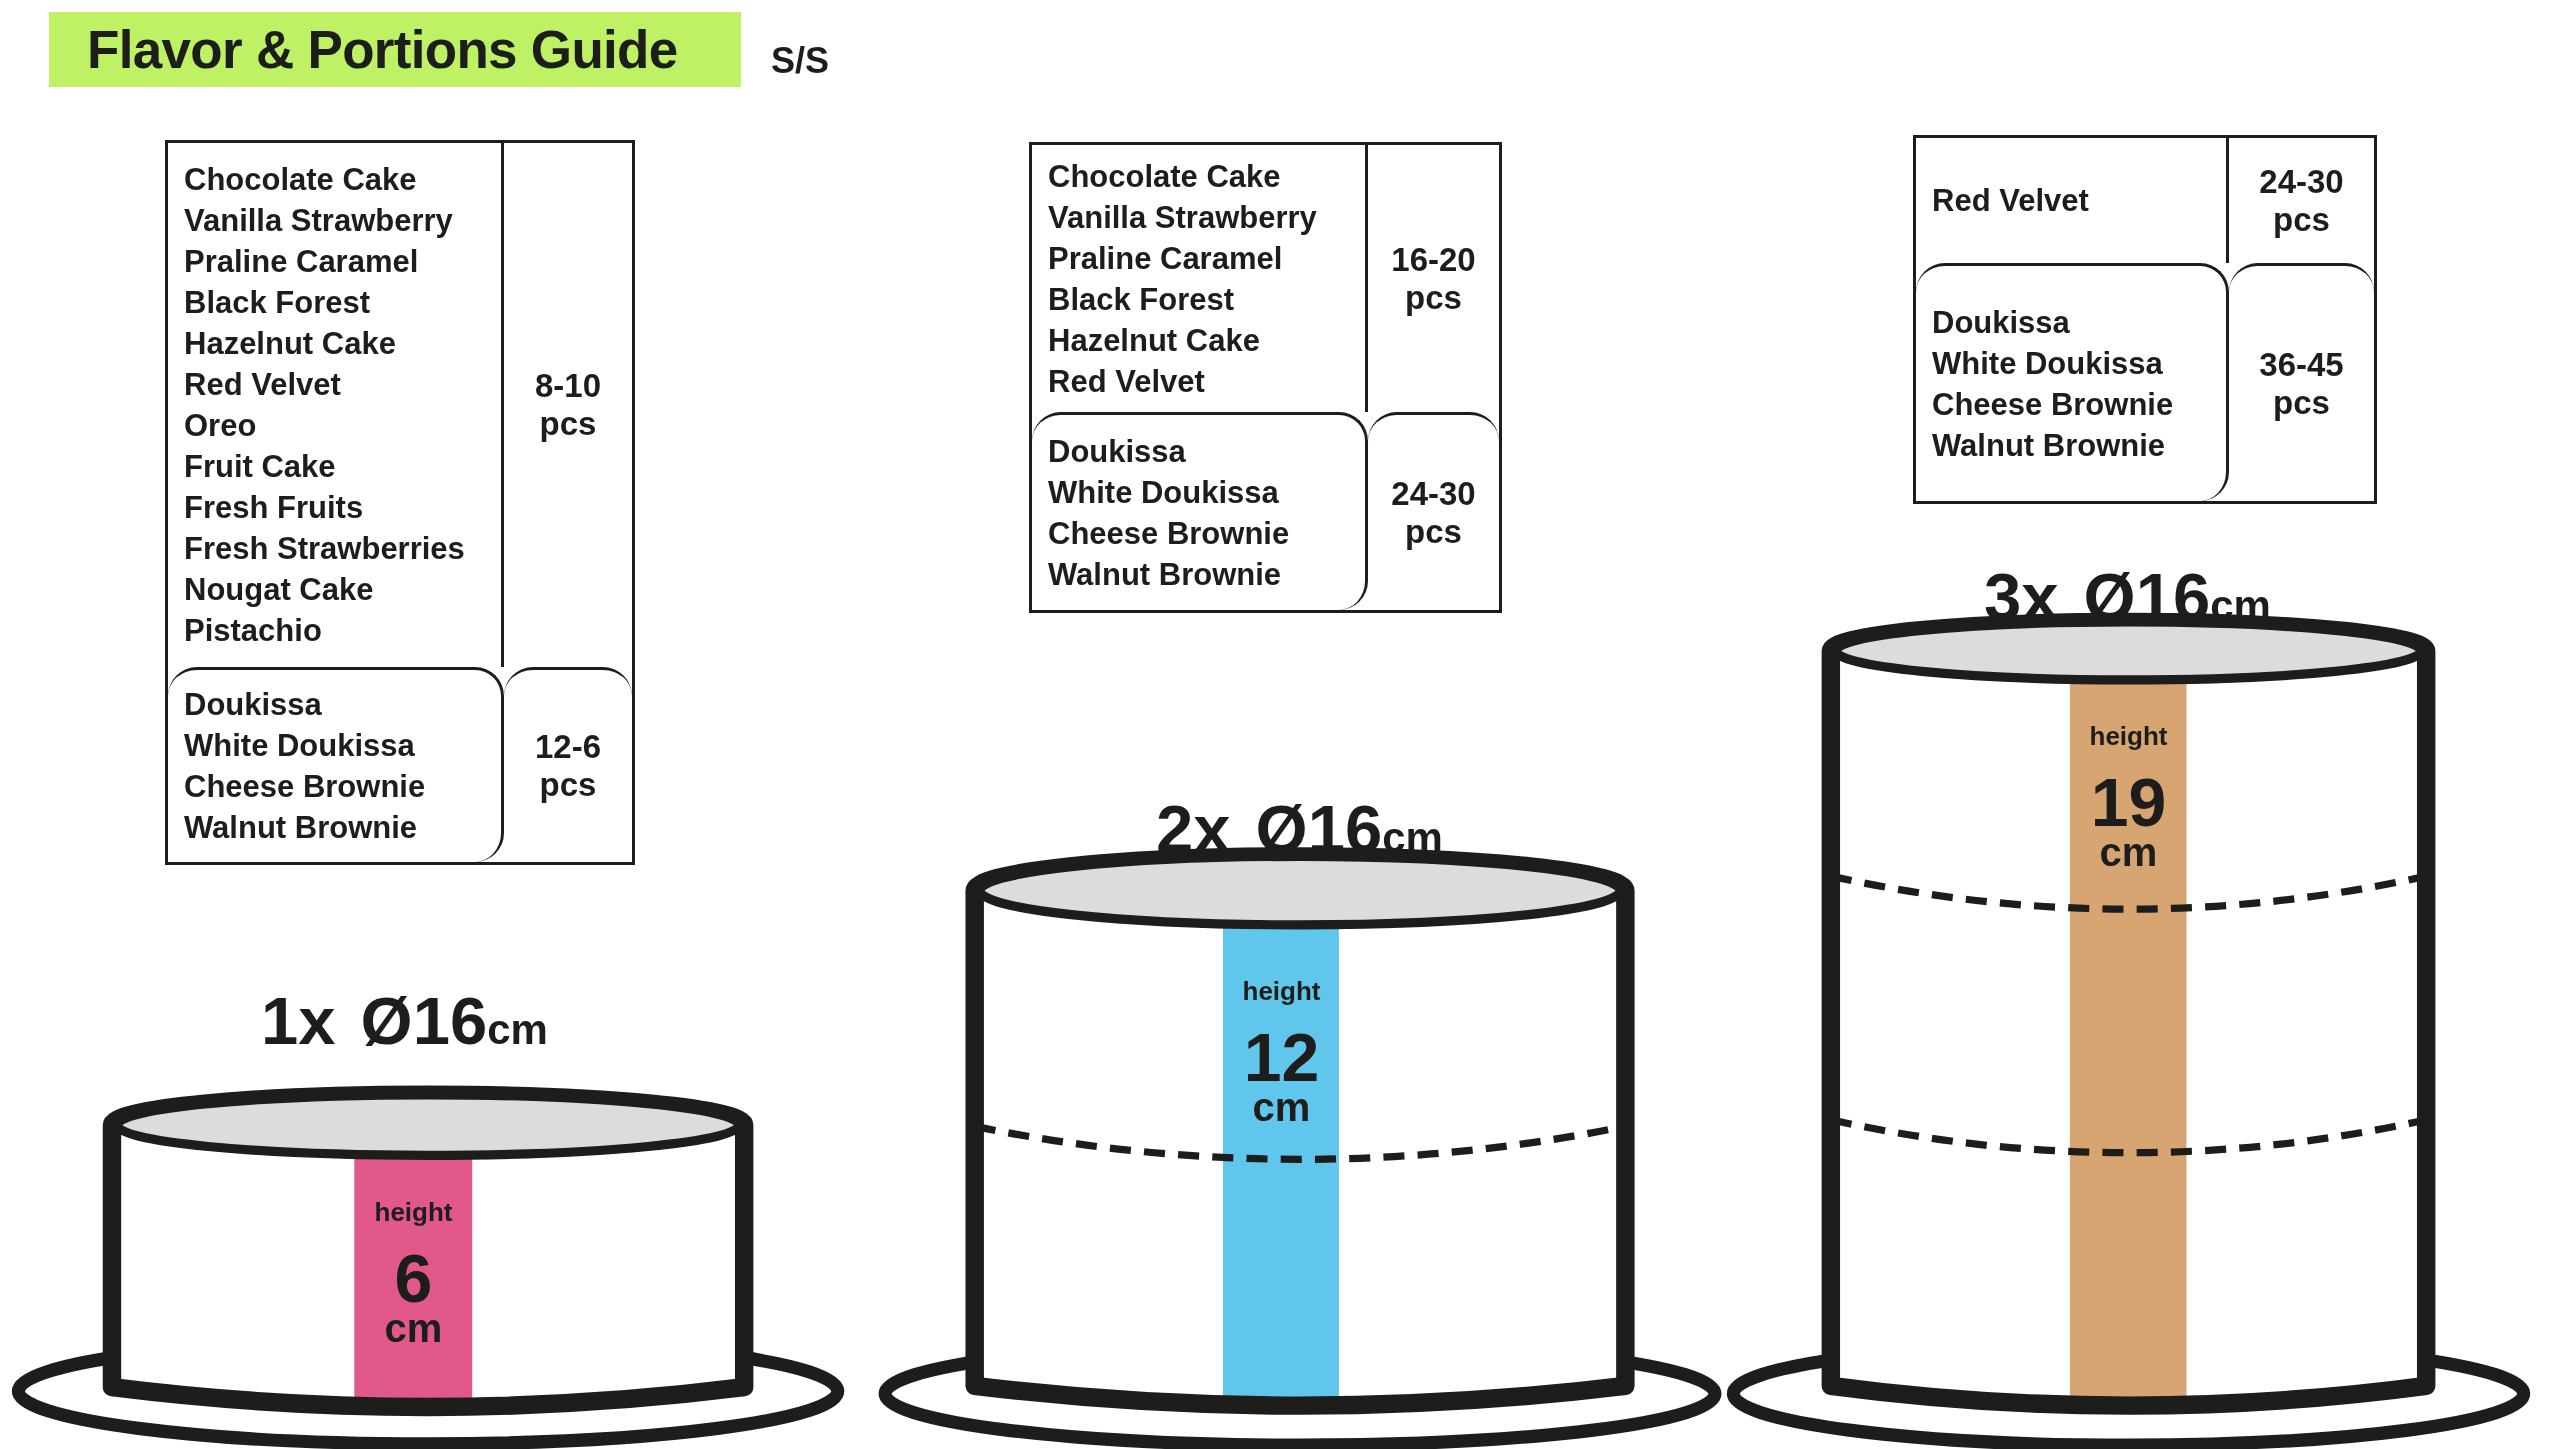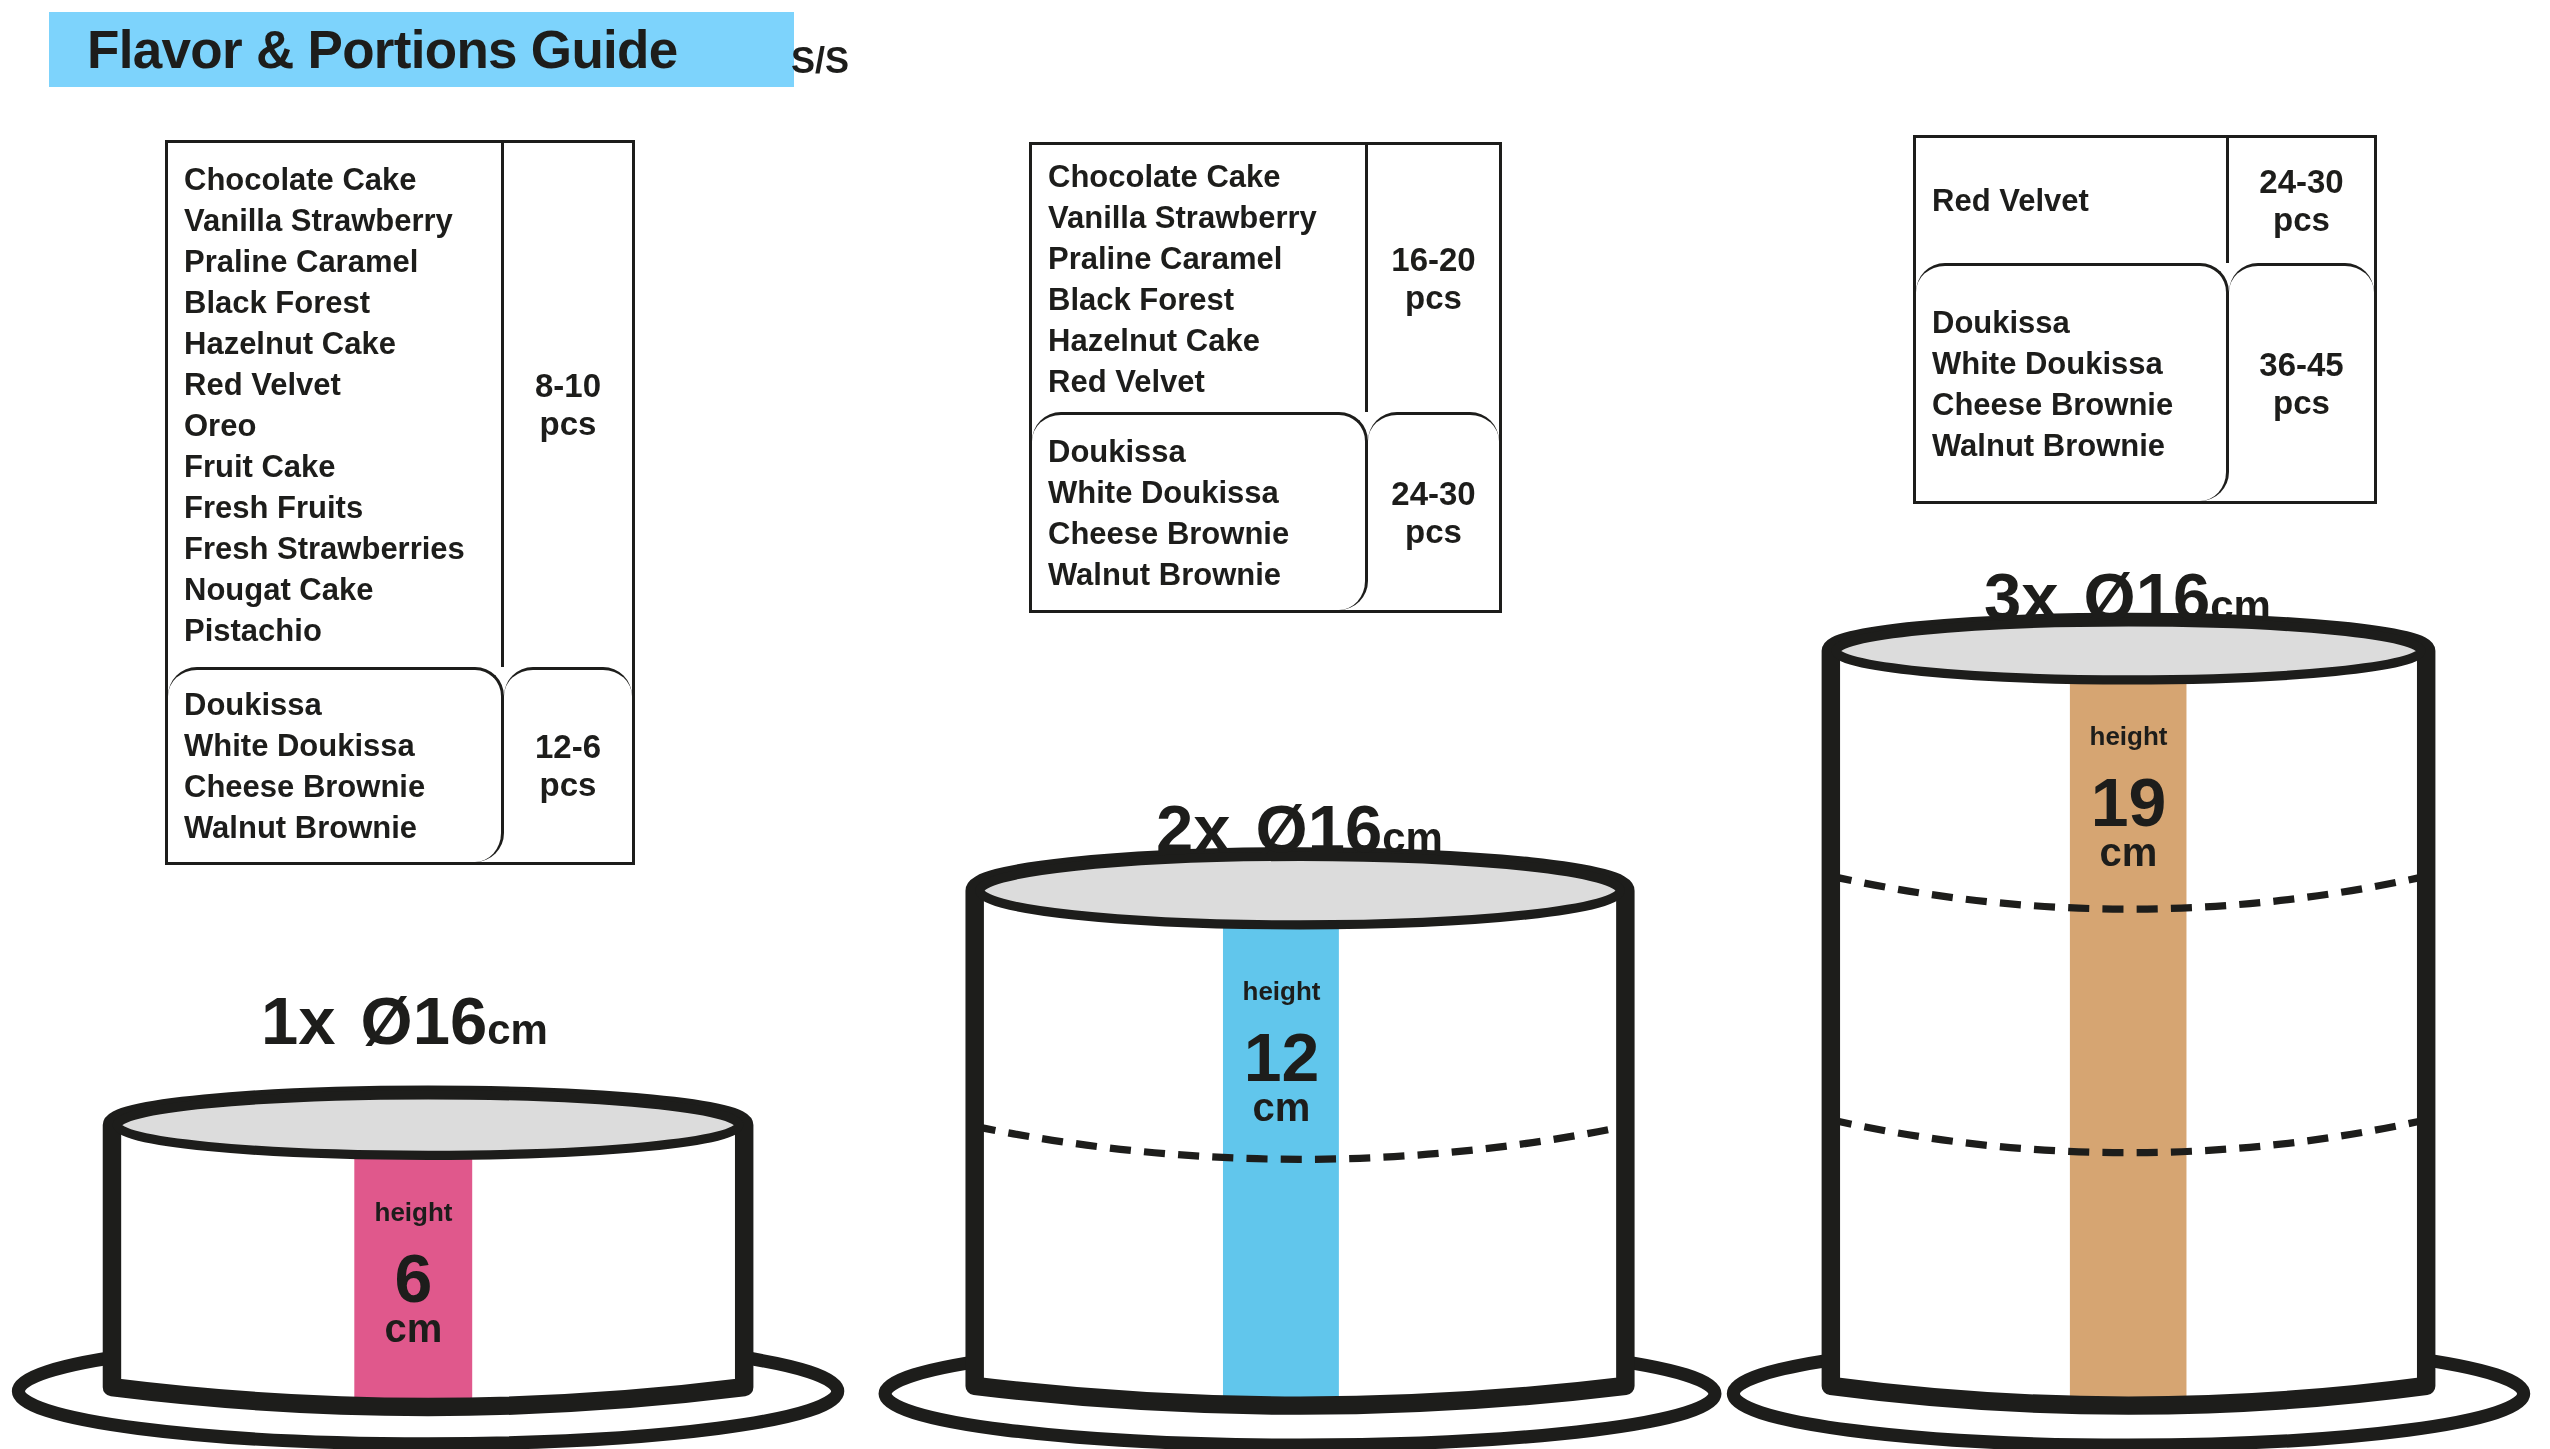--- a/index.html
+++ b/index.html
@@ -1,24 +1,24 @@
 <!DOCTYPE html>
 <html style="font-size:10.5px"><head>
 <meta charset="utf-8">
 <style>
   * { box-sizing: border-box; margin: 0; padding: 0; }
   html,body { width: 2550px; height: 1450px; background: #ffffff; overflow: hidden;
               font-family: "Liberation Sans", sans-serif; color: #1d1d1b; }
   .abs { position: absolute; }
 
   
-  .title-bar { left: 49px; top: 12px; width: 745px; height: 75px;
-               background: #7dd3fc; display: flex; align-items: center; }
+  .title-bar { left: 49px; top: 12px; width: 692px; height: 75px;
+               background: #bef264; display: flex; align-items: center; }
   .title-text { font-size: 53px; font-weight: bold; letter-spacing: -0.7px; padding-left: 38px; }
-  .title-suffix { left: 771px; top: 40px; font-size: 36px; font-weight: bold; margin-left: 20px; }
+  .title-suffix { left: 771px; top: 40px; font-size: 36px; font-weight: bold; }
 
   
   .ftable { position: absolute; border: 3.3px solid #1d1d1b; display: grid; background: #fff; }
   .t1 { left: 165px;  top: 140px; width: 470px; height: 725px;
         grid-template-columns: 336px 1fr; grid-template-rows: 524px 1fr; }
   .t2 { left: 1029px; top: 142px; width: 473px; height: 471px;
         grid-template-columns: 336px 1fr; grid-template-rows: 267px 1fr; }
   .t3 { left: 1913px; top: 135px; width: 464px; height: 369px;
         grid-template-columns: 313px 1fr; grid-template-rows: 125px 1fr; }
   .fcell { display: flex; flex-direction: column; justify-content: center; }

